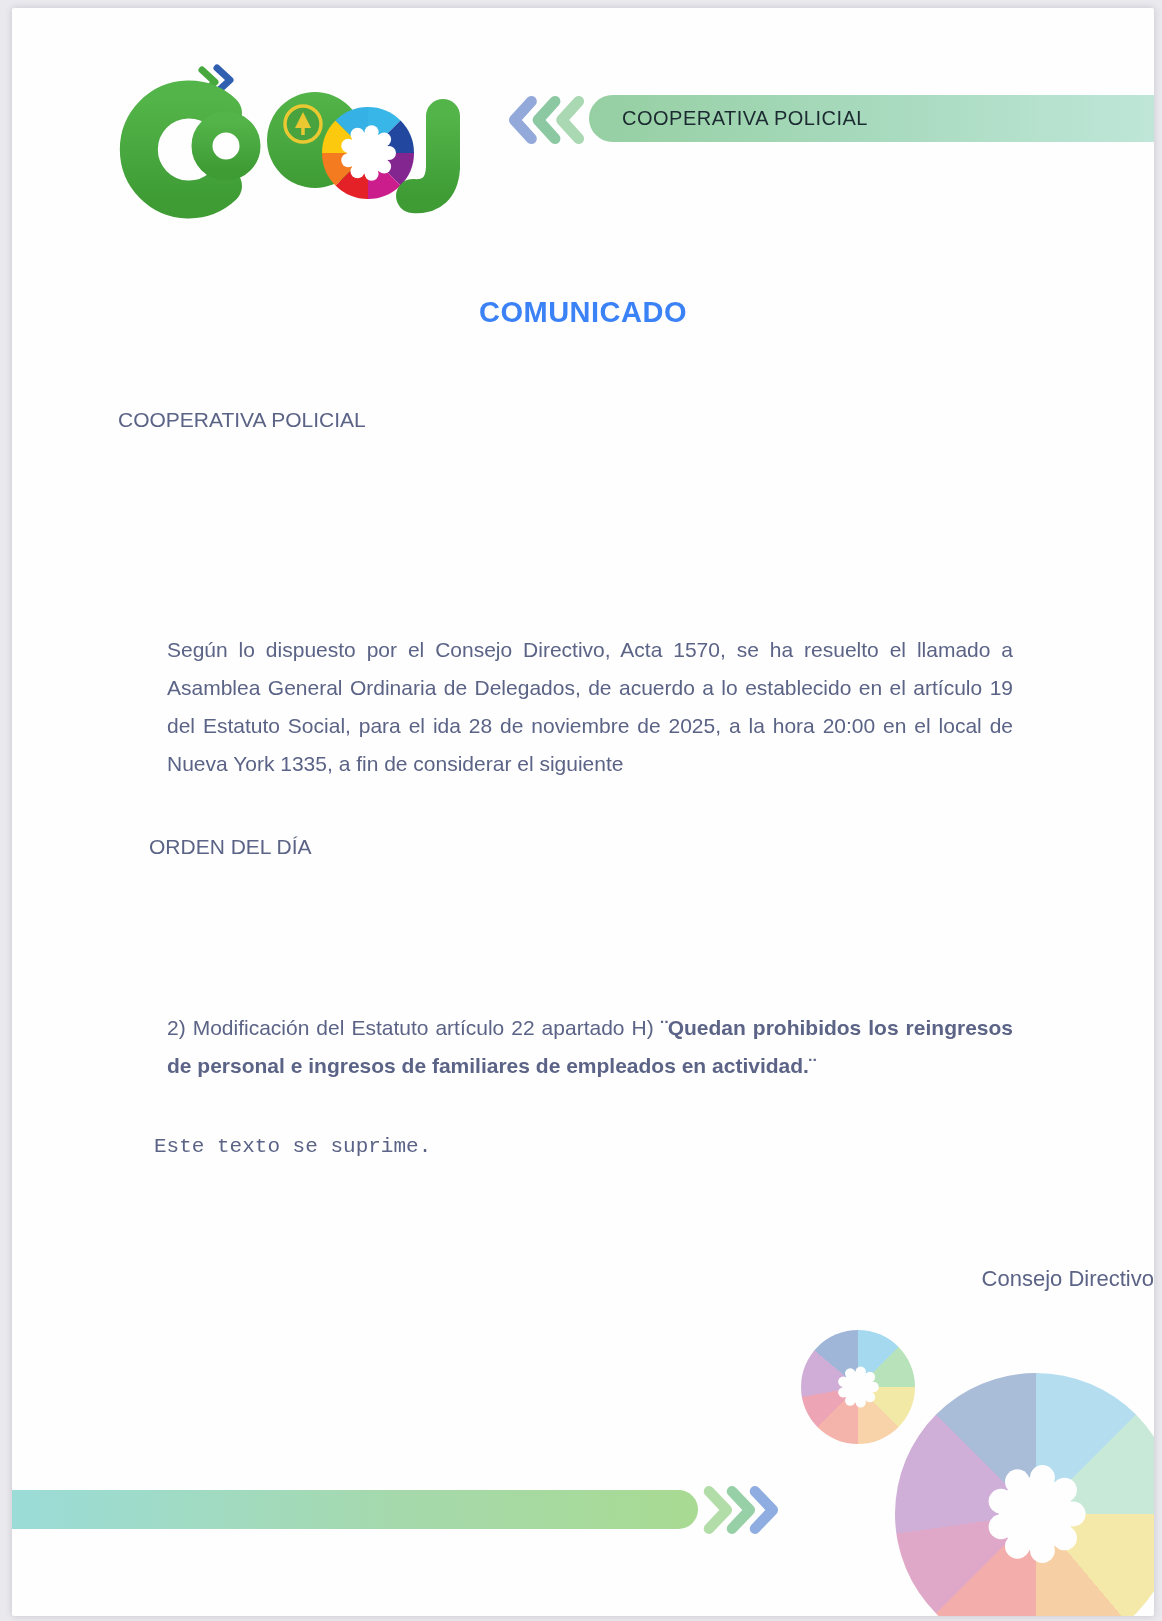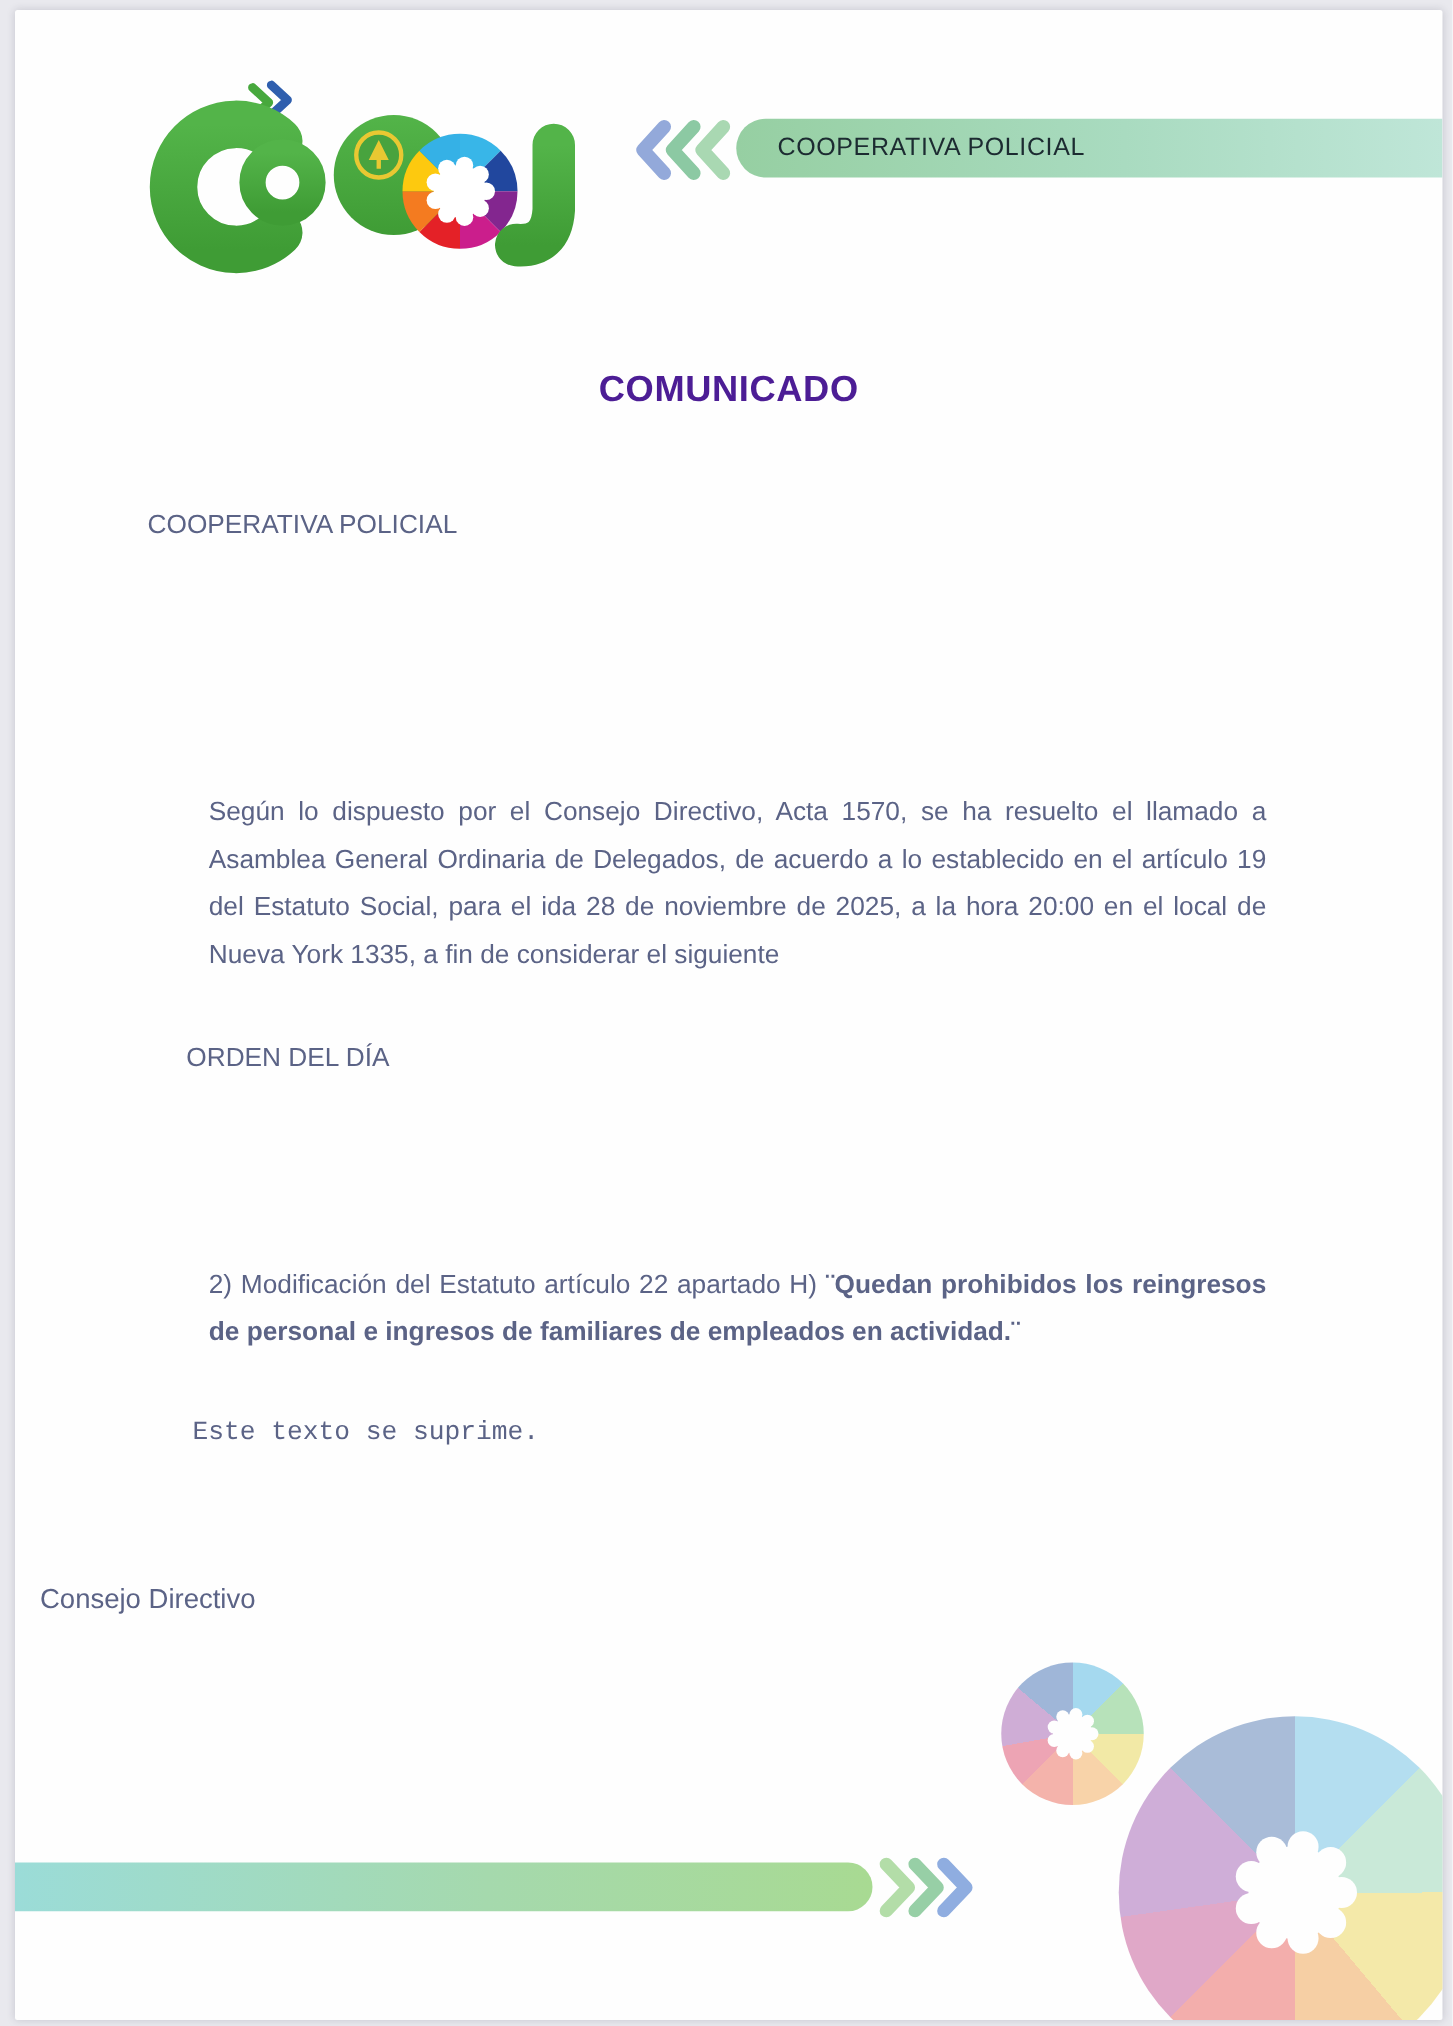--- a/index.html
+++ b/index.html
@@ -24,35 +24,35 @@
     border-radius:24px 0 0 24px;
     display:flex;align-items:center;
   }
   .banner-pill span{
     color:#1c2b31;font-size:20px;letter-spacing:.5px;padding-left:33px;
   }
   
   .t{position:absolute;color:#5b6386;font-size:21px;}
   .doc-title{
     position:absolute;left:0;right:0;top:288px;text-align:center;
-    color:#4c1d95;font-size:29px;font-weight:bold;letter-spacing:.5px;
+    color:#3b82f6;font-size:29px;font-weight:bold;letter-spacing:.5px;
   }
   .org-line{left:106px;top:400px;}
   .section-heading{left:163px;top:502px;white-space:pre-wrap;}
   .body-par{
     left:155px;top:602px;width:846px;text-align:justify;line-height:38px;
   }
   .orden{left:137px;top:827px;}
   .item1{left:155px;top:880px;}
   .item2{
     left:155px;top:980px;width:846px;text-align:justify;line-height:38px;
   }
   .item2 b{font-weight:bold;}
   .closing{left:142px;top:1127px;font-family:Liberation Mono, monospace;}
-  .signature{left:0;right:0;top:1258px;text-align:left;font-size:22px;margin-left:20px;}
+  .signature{left:0;right:0;top:1258px;text-align:right;font-size:22px;margin-left:20px;}
   
   .bottom-bar{
     position:absolute;left:0;top:1482px;width:686px;height:39px;
     background:linear-gradient(90deg,#9bdcd8 0%,#a5d9ad 55%,#a8da92 100%);
     border-radius:0 20px 20px 0;
   }
   .bottom-chevrons{position:absolute;left:690px;top:1479px;width:76px;height:46px;}
   .puzzle{
     position:absolute;border-radius:50%;
     display:flex;align-items:center;justify-content:center;

